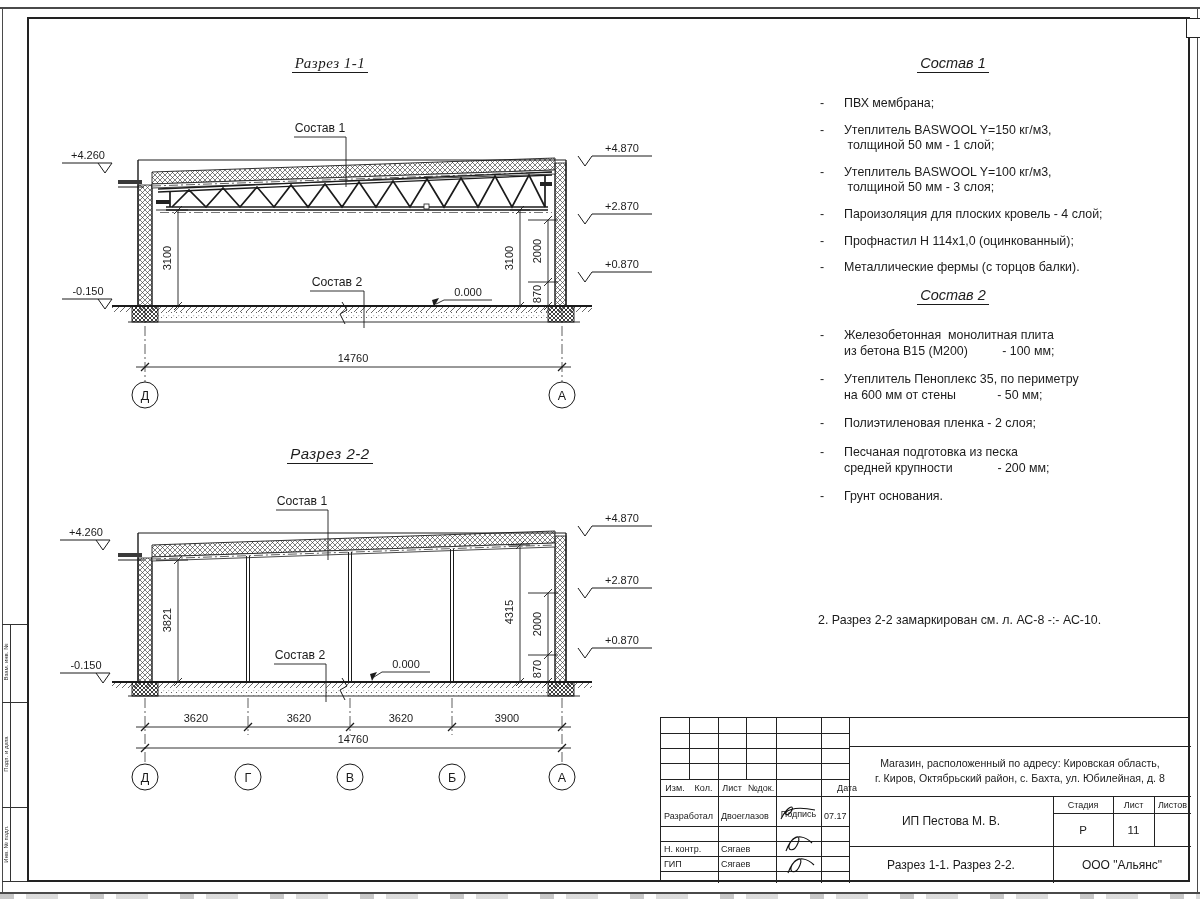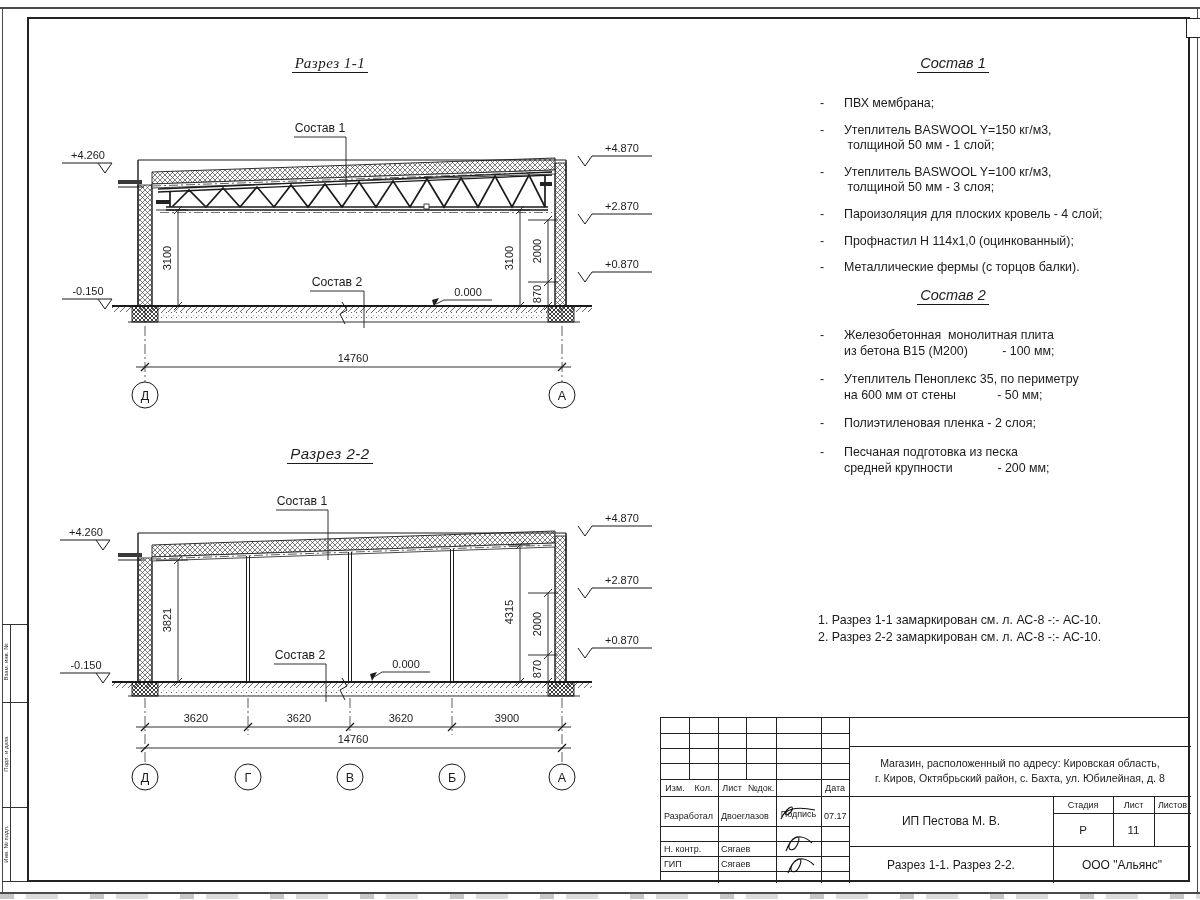--- a/index.html
+++ b/index.html
@@ -401,24 +401,26 @@
       <span class="txt">Утеплитель Пеноплекс 35, по периметру
 на 600 мм от стены            - 50 мм;</span>
     </div>
   <div class="mat-item">
       <span class="txt">Полиэтиленовая пленка - 2 слоя;</span>
     </div>
   <div class="mat-item">
       <span class="txt">Песчаная подготовка из песка
 средней крупности             - 200 мм;</span>
     </div>
+  <div class="mat-item">
+      <span class="txt">Грунт основания.</span>
+    </div>
 </div>
 
 <div class="notes" style="left:818px;top:612px;">
-  <div>1. Разрез 1-1 замаркирован см. л. АС-8 -:- АС-10.</div>
   <div>2. Разрез 2-2 замаркирован см. л. АС-8 -:- АС-10.</div>
 </div>
 
 <div class="tb">
 
   <div class="tb-line" style="left:0;top:15px;width:188px;height:1px;"></div>
   <div class="tb-line" style="left:0;top:30px;width:188px;height:1px;"></div>
   <div class="tb-line" style="left:0;top:45px;width:188px;height:1px;"></div>
   <div class="tb-line" style="left:0;top:61px;width:188px;height:1px;"></div>
   <div class="tb-line" style="left:0;top:78px;width:188px;height:1px;"></div>
@@ -438,21 +440,21 @@
   <div class="tb-line" style="left:392px;top:95px;width:138px;height:1px;"></div>
   <div class="tb-line" style="left:452px;top:78px;width:1px;height:50px;"></div>
   <div class="tb-line" style="left:493px;top:78px;width:1px;height:50px;"></div>
   <div class="tb-line" style="left:188px;top:128px;width:342px;height:1px;"></div>
 
   <div class="tb-text ct" style="left:0;top:61px;width:28px;height:17px;">Изм.</div>
   <div class="tb-text ct" style="left:28px;top:61px;width:29px;height:17px;">Кол.</div>
   <div class="tb-text ct" style="left:57px;top:61px;width:28px;height:17px;">Лист</div>
   <div class="tb-text ct" style="left:85px;top:61px;width:30px;height:17px;">№док.</div>
   <div class="tb-text ct" style="left:115px;top:61px;width:45px;height:17px;margin-top:26px;">Подпись</div>
-  <div class="tb-text ct" style="left:160px;top:61px;width:28px;height:17px;">Дата</div>
+  <div class="tb-text ct" style="left:160px;top:61px;width:28px;height:17px;padding-left:12px;">Дата</div>
 
   <div class="tb-text" style="left:3px;top:93px;">Разработал</div>
   <div class="tb-text" style="left:60px;top:93px;">Двоеглазов</div>
   <div class="tb-text" style="left:163px;top:93px;">07.17</div>
   <div class="tb-text" style="left:3px;top:126px;">Н. контр.</div>
   <div class="tb-text" style="left:60px;top:126px;">Сягаев</div>
   <div class="tb-text" style="left:3px;top:141px;">ГИП</div>
   <div class="tb-text" style="left:60px;top:141px;">Сягаев</div>
 
   <svg style="left:117px;top:83px;" width="42" height="24" viewBox="0 0 42 24">

